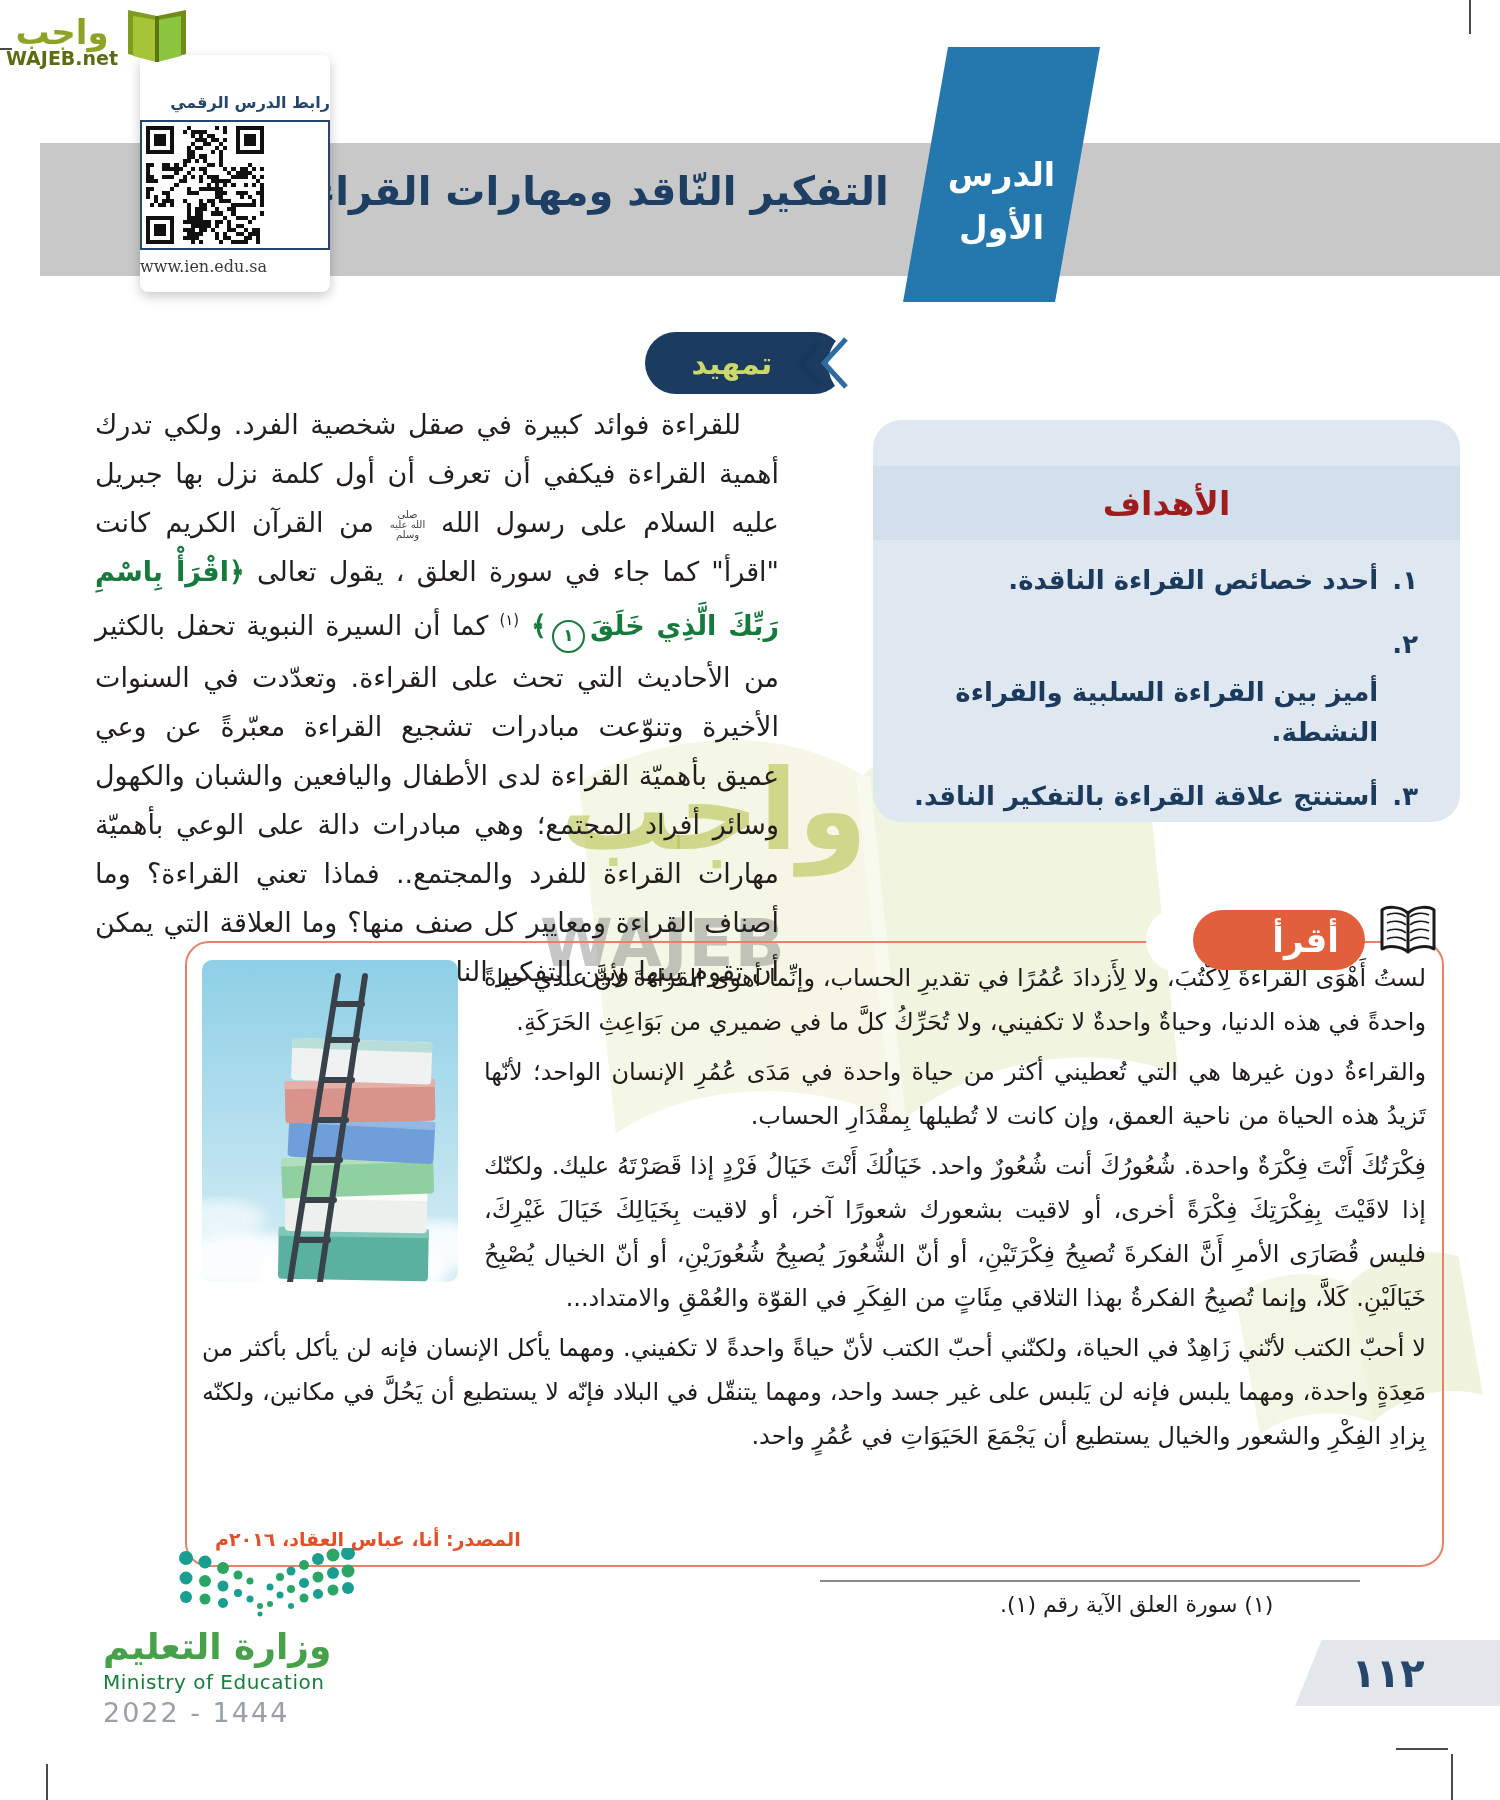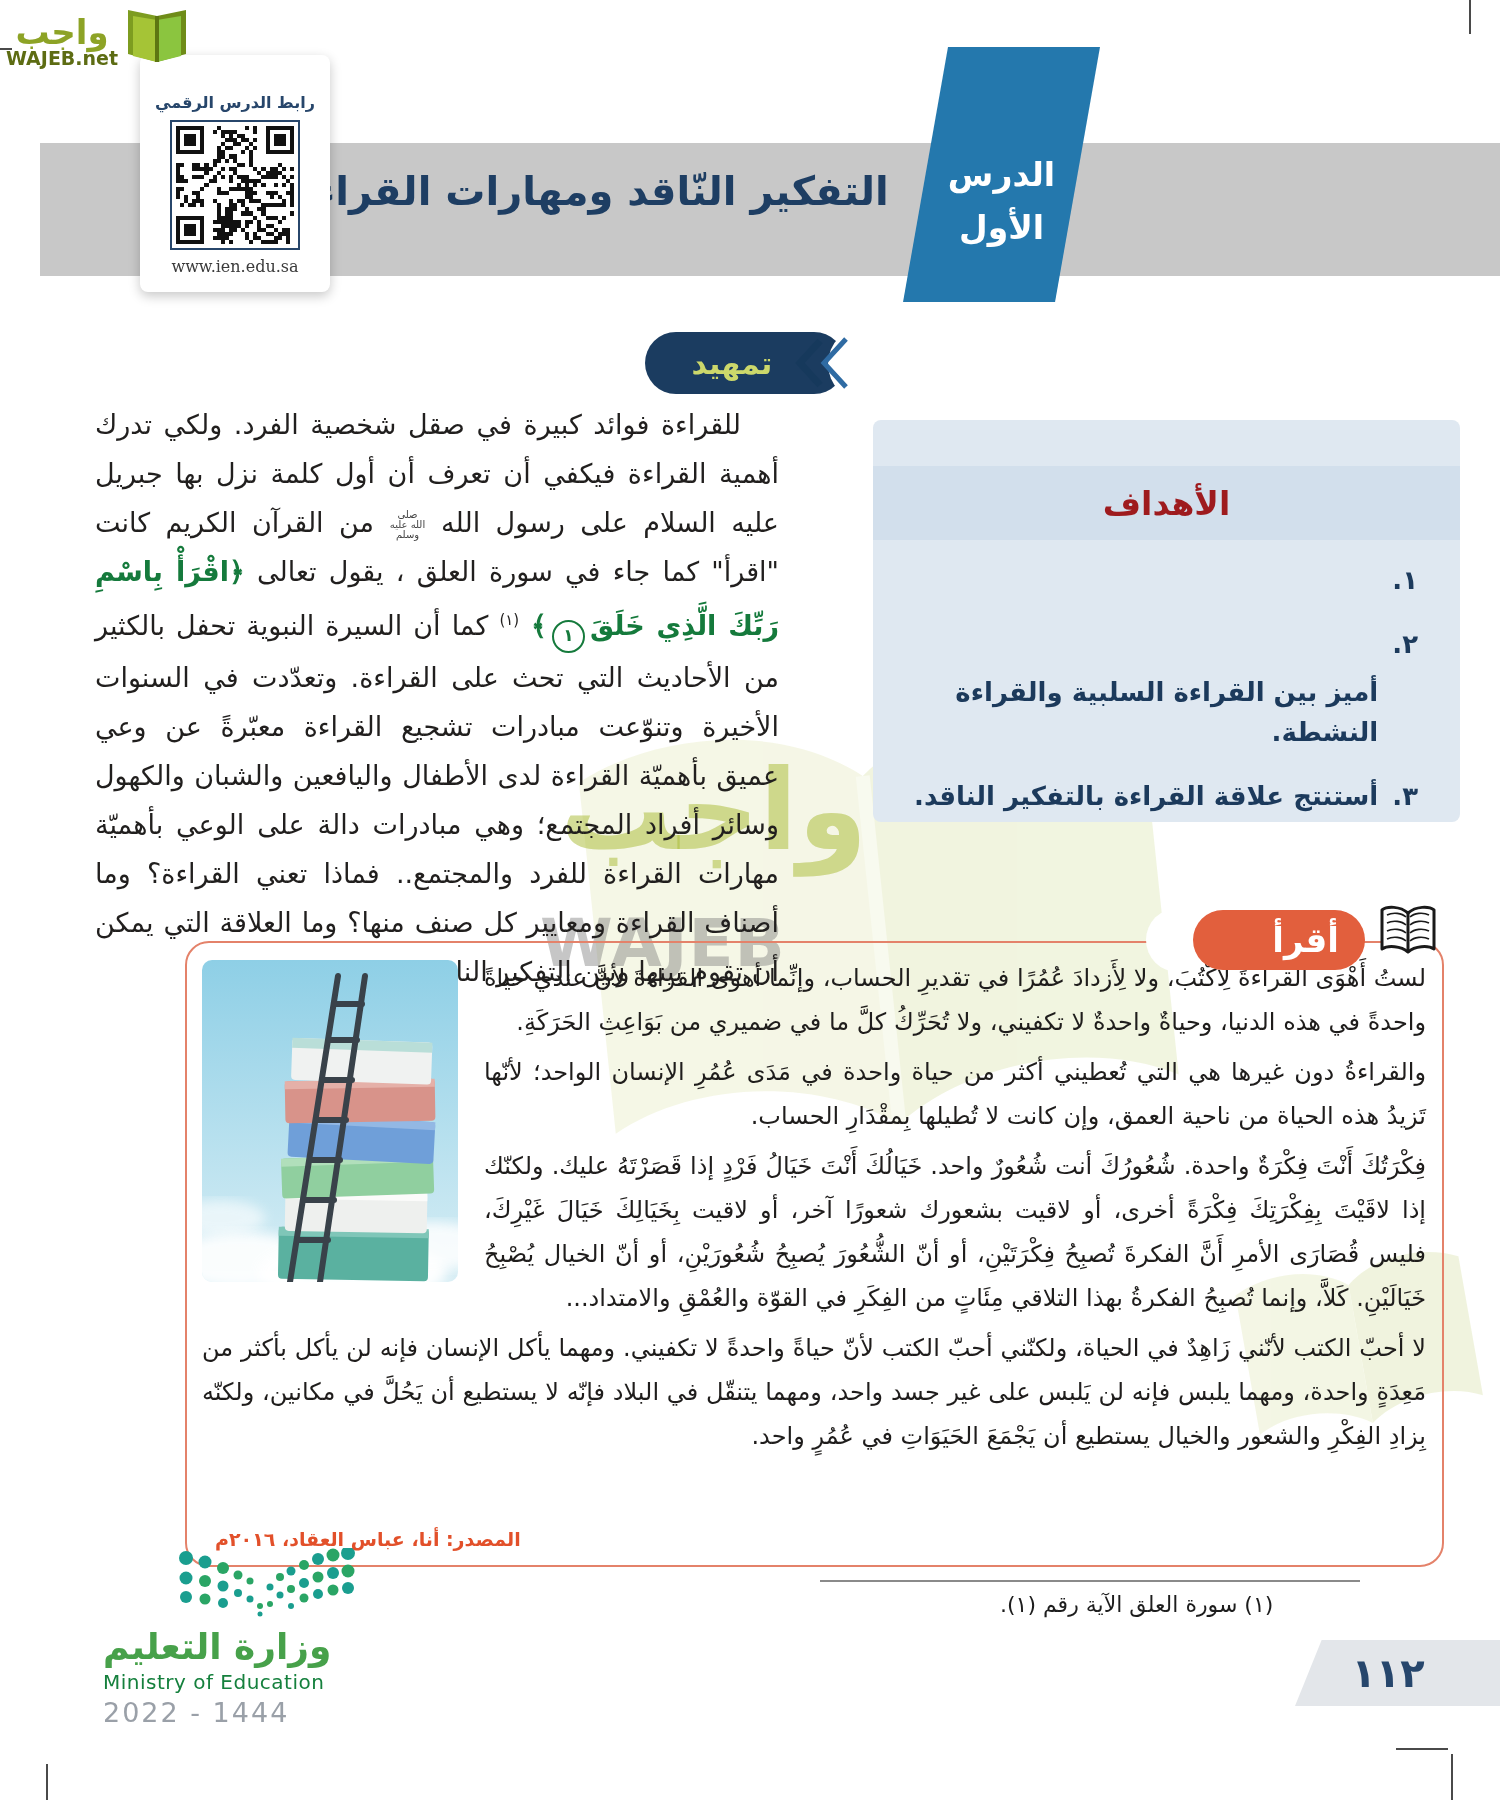--- a/index.html
+++ b/index.html
@@ -15,21 +15,21 @@
   .lesson-tag-inner{position:absolute;inset:0;transform:skewX(10deg);display:flex;flex-direction:column;
       align-items:center;justify-content:flex-start;padding-top:108px;gap:14px;
       color:#fff;font-size:33px;font-weight:bold;direction:rtl;}
   
   .wajeb-logo{left:6px;top:8px;z-index:6;display:flex;align-items:center;gap:6px;}
   .wajeb-txt{display:flex;flex-direction:column;align-items:center;line-height:1;}
   .wajeb-ar{font-size:34px;font-weight:bold;color:#8da326;}
   .wajeb-en{font-size:19px;font-weight:bold;color:#5d6c13;}
   
   .qr-card{left:140px;top:55px;width:190px;height:237px;background:#fff;border-radius:8px;z-index:5;
-      box-shadow:0 4px 12px rgba(0,0,0,.22);display:flex;flex-direction:column;align-items:center;}
+      box-shadow:0 4px 12px rgba(0,0,0,.22);display:flex;flex-direction:column;}
   .qr-title{margin-top:38px;font-size:16px;font-weight:bold;color:#27466b;direction:rtl;}
   .qr-frame{margin-top:8px;border:2px solid #27466b;background:#fff;padding:4px;}
   .qr-frame svg{display:block;width:118px;height:118px;}
   .qr-url{margin-top:7px;font-size:16px;color:#3a3a3a;font-family:"DejaVu Serif",serif;}
   
   .wm{z-index:1;pointer-events:none;}
   .wm-wajeb-ar{left:560px;top:745px;font-size:112px;font-weight:bold;color:rgba(168,186,48,.5);direction:rtl;}
   .wm-wajeb-en{left:540px;top:905px;font-size:66px;font-weight:bold;color:rgba(120,120,120,.42);letter-spacing:1px;}
   .wm-wajeb-en .net{color:rgba(150,150,150,.38);}
   
@@ -42,21 +42,21 @@
   .intro{left:95px;top:400px;width:684px;z-index:3;direction:rtl;text-align:justify;
       font-size:27px;line-height:49px;color:#211f1e;text-indent:38px;}
   .verse{color:#157a3c;font-weight:bold;}
   .ayah-circle{display:inline-block;width:29px;height:29px;border:2px solid #157a3c;border-radius:50%;
       text-align:center;line-height:26px;font-size:17px;color:#157a3c;margin:0 5px;vertical-align:-6px;
       text-indent:0;}
   .verse-ref{font-size:15px;color:#211f1e;}
   .saw{display:inline-block;width:36px;font-size:10px;line-height:10px;text-align:center;color:#444;
       vertical-align:middle;text-indent:0;}
   
-  .objectives{left:873px;top:420px;width:587px;height:402px;background:#dfe8f1;border-radius:8px;
+  .objectives{left:873px;top:420px;width:587px;height:402px;background:#dfe8f1;border-radius:28px;
       overflow:hidden;z-index:3;}
   .obj-band{position:absolute;left:0;top:46px;width:100%;height:74px;background:#d2dfec;}
   .obj-title{position:absolute;left:0;top:46px;width:100%;height:74px;display:flex;align-items:center;
       justify-content:center;color:#9e1b1e;font-size:33px;font-weight:bold;}
   .obj-list{position:absolute;top:140px;right:42px;left:30px;direction:rtl;}
   .obj-item{display:flex;gap:14px;color:#1c3a5c;font-size:26px;font-weight:bold;line-height:40px;
       margin-bottom:24px;}
   .obj-item .num{flex:0 0 auto;}
   
   .read-box{left:185px;top:941px;width:1255px;height:622px;border:2px solid #e4826a;border-radius:24px;
@@ -436,20 +436,21 @@
   <sup class="verse-ref">(١)</sup>
   <span>كما أن السيرة النبوية تحفل بالكثير من الأحاديث التي تحث على القراءة. وتعدّدت في السنوات الأخيرة وتنوّعت مبادرات تشجيع القراءة معبّرةً عن وعي عميق بأهميّة القراءة لدى الأطفال واليافعين والشبان والكهول وسائر أفراد المجتمع؛ وهي مبادرات دالة على الوعي بأهميّة مهارات القراءة للفرد والمجتمع.. فماذا تعني القراءة؟ وما أصناف القراءة ومعايير كل صنف منها؟ وما العلاقة التي يمكن أن تقوم بينها وبين التفكير الناقد؟</span>
 </div>
 
 <div class="abs objectives">
   <div class="obj-band"></div>
   <div class="obj-title">الأهداف</div>
   <div class="obj-list">
     <div class="obj-item">
       <span class="num">١.</span>
+      <span>أحدد خصائص القراءة الناقدة.</span>
     </div>
     <div class="obj-item">
       <span class="num">٢.</span>
       <span style="max-width:430px;margin-top:48px;">أميز بين القراءة السلبية والقراءة النشطة.</span>
     </div>
     <div class="obj-item">
       <span class="num">٣.</span>
       <span>أستنتج علاقة القراءة بالتفكير الناقد.</span>
     </div>
   </div>

